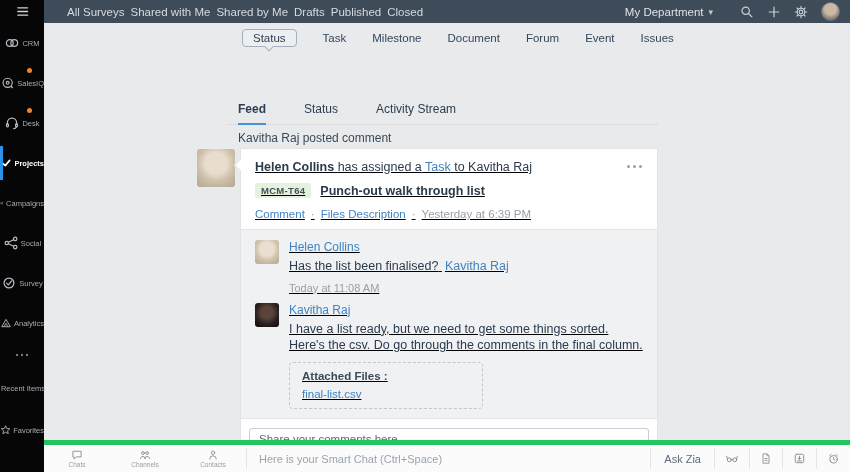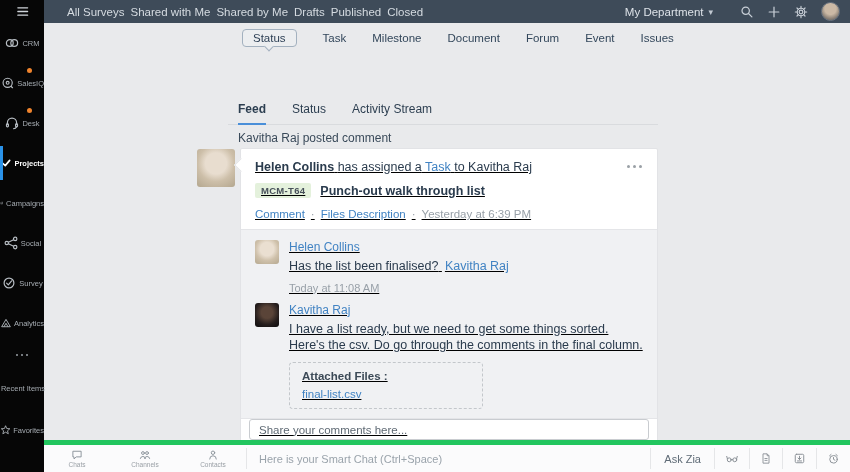--- a/index.html
+++ b/index.html
@@ -33,21 +33,21 @@
   .module-tabs{position:absolute;left:228px;top:29px;width:430px;display:flex;align-items:center;gap:26px;padding-left:14px;box-sizing:border-box;}
   .mtab{font-size:11.5px;color:#33475b;cursor:pointer;white-space:nowrap;}
   .mtab.pill{position:relative;border:1px solid #a3b1bf;border-radius:4px;padding:2px 10px;color:#2e4156;background:#eceef0;}
   .mtab.pill::after{content:"";position:absolute;left:50%;bottom:-4.2px;width:6px;height:6px;background:#eceef0;border-right:1px solid #a3b1bf;border-bottom:1px solid #a3b1bf;transform:translateX(-50%) rotate(45deg);}
 
   
   .mention-box{position:absolute;left:228px;top:57px;width:430px;height:31px;background:#fff;border:1px solid #d8dade;border-radius:2px;box-sizing:border-box;}
   .mention-box input{width:100%;height:100%;border:0;outline:none;background:transparent;font-family:"Liberation Sans",sans-serif;font-size:12px;color:#2c3e52;padding:0 13px;box-sizing:border-box;}
 
   
-  .feed-tabs{position:absolute;left:228px;top:102px;width:430px;display:flex;gap:26px;padding-left:10px;border-bottom:1px solid #d9dbde;box-sizing:border-box;}
+  .feed-tabs{position:absolute;left:228px;top:102px;width:430px;display:flex;gap:38px;padding-left:10px;border-bottom:1px solid #d9dbde;box-sizing:border-box;}
   .ftab{font-size:12px;color:#2c3e50;padding-bottom:7px;cursor:pointer;}
   .ftab.active{font-weight:bold;border-bottom:2px solid #4a8fd9;margin-bottom:-1px;}
 
   .posted-header{position:absolute;left:238px;top:131px;font-size:12px;color:#3a4a5a;}
 
   
   .big-avatar{position:absolute;left:197px;top:149px;width:38px;height:38px;border-radius:3px;background:radial-gradient(circle at 50% 38%,#e8ddcf 0 35%,#cdbfa9 60%,#b3a68e);cursor:pointer;}
   .feed-card{position:absolute;left:240px;top:148px;width:418px;height:302px;background:#fff;border:1px solid #e2e3e6;border-radius:2px;box-sizing:border-box;display:flex;flex-direction:column;text-decoration:underline;}
   .card-pointer{position:absolute;left:-5.5px;top:11px;width:9px;height:9px;background:#fff;border-left:1px solid #e2e3e6;border-bottom:1px solid #e2e3e6;transform:rotate(45deg);}
   .card-header{padding:11px 14px 9px;position:relative;flex:none;}
@@ -68,21 +68,21 @@
   .c-avatar.helen{background:radial-gradient(circle at 50% 38%,#eadfd1 0 35%,#cfc1ab 60%,#b5a88f);}
   .c-avatar.kavitha{background:radial-gradient(circle at 50% 40%,#5a4438 0 30%,#241d1c 65%,#0d0c0d);}
   .c-body{margin-left:10px;min-width:0;}
   .c-name{font-size:12px;color:#4183c3;cursor:pointer;}
   .c-text{font-size:12.5px;color:#2a3b4d;margin-top:4px;line-height:1.32;max-width:365px;}
   .c-time{font-size:11px;color:#98a0a8;margin-top:7px;}
   .attach-box{margin-top:8px;border:1px dashed #c3c7cb;border-radius:4px;padding:7px 12px 8px;width:168px;background:#f0f1f3;}
   .attach-label{font-size:11.5px;color:#3c4a57;font-weight:bold;}
   .attach-file{font-size:11.5px;margin-top:6px;}
 
-  .card-footer{background:#fff;border-top:1px solid #e4e5e8;flex:none;height:30px;display:flex;align-items:flex-start;padding:0 8px;}
+  .card-footer{background:#fff;border-top:1px solid #e4e5e8;flex:none;height:30px;display:flex;align-items:flex-end;padding:0 8px;}
   .comment-input{width:100%;height:21px;border:1px solid #c9ccd0;border-radius:3px;font-family:"Liberation Sans",sans-serif;font-size:11.5px;color:#3c4a57;padding:0 9px;box-sizing:border-box;outline:none;background:#fff;}
   .comment-input::placeholder{color:#5f6a74;opacity:1;}
 
   
   .chatbar{position:absolute;left:44px;bottom:0;width:806px;height:32px;background:#fbfbfc;border-top:5px solid #22c55e;display:flex;align-items:center;box-sizing:border-box;}
   .chat-tabs{display:flex;align-items:flex-start;gap:30px;padding:0 14px 0 14px;}
   .chat-tab{display:flex;flex-direction:column;align-items:center;cursor:pointer;color:#8d959c;width:38px;}
   .chat-tab .lbl{font-size:6.5px;color:#9aa0a6;margin-top:0px;white-space:nowrap;}
   .vdiv{width:1px;height:21px;background:#e5e6e8;flex:none;}
   .smart-chat{font-size:11px;color:#9aa3ab;margin-left:12px;flex:1;cursor:text;}

